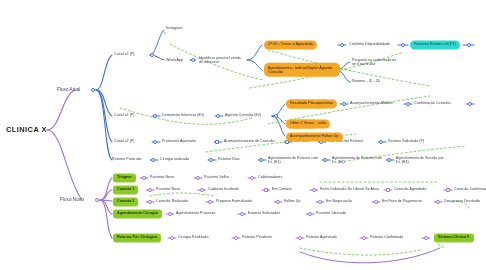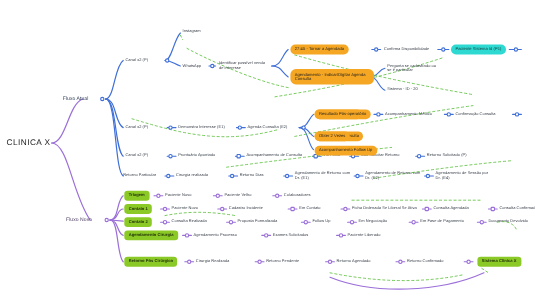--- a/index.html
+++ b/index.html
@@ -8,21 +8,21 @@
     font-family:"Liberation Sans",sans-serif;
     overflow:hidden;position:relative;
   }
   #canvas{position:absolute;inset:0;width:486px;height:270px;}
   svg.links{position:absolute;left:0;top:0;width:486px;height:270px;pointer-events:none;}
 
   .node{position:absolute;white-space:nowrap;line-height:1.05;}
 
   
   .root{
-    font-size:7.5px;letter-spacing:.4px;color:#1c1c1c;font-weight:400;
+    font-size:7.5px;letter-spacing:.4px;color:#1c1c1c;font-weight:700;
     transform:translateY(-50%);
     text-align:right;
   }
 
   
   .txt{
     font-size:3.6px;color:#333a44;transform:translateY(-50%);
     letter-spacing:.05px;
   }
   .txt.two{line-height:1.25;white-space:normal;width:46px;}

